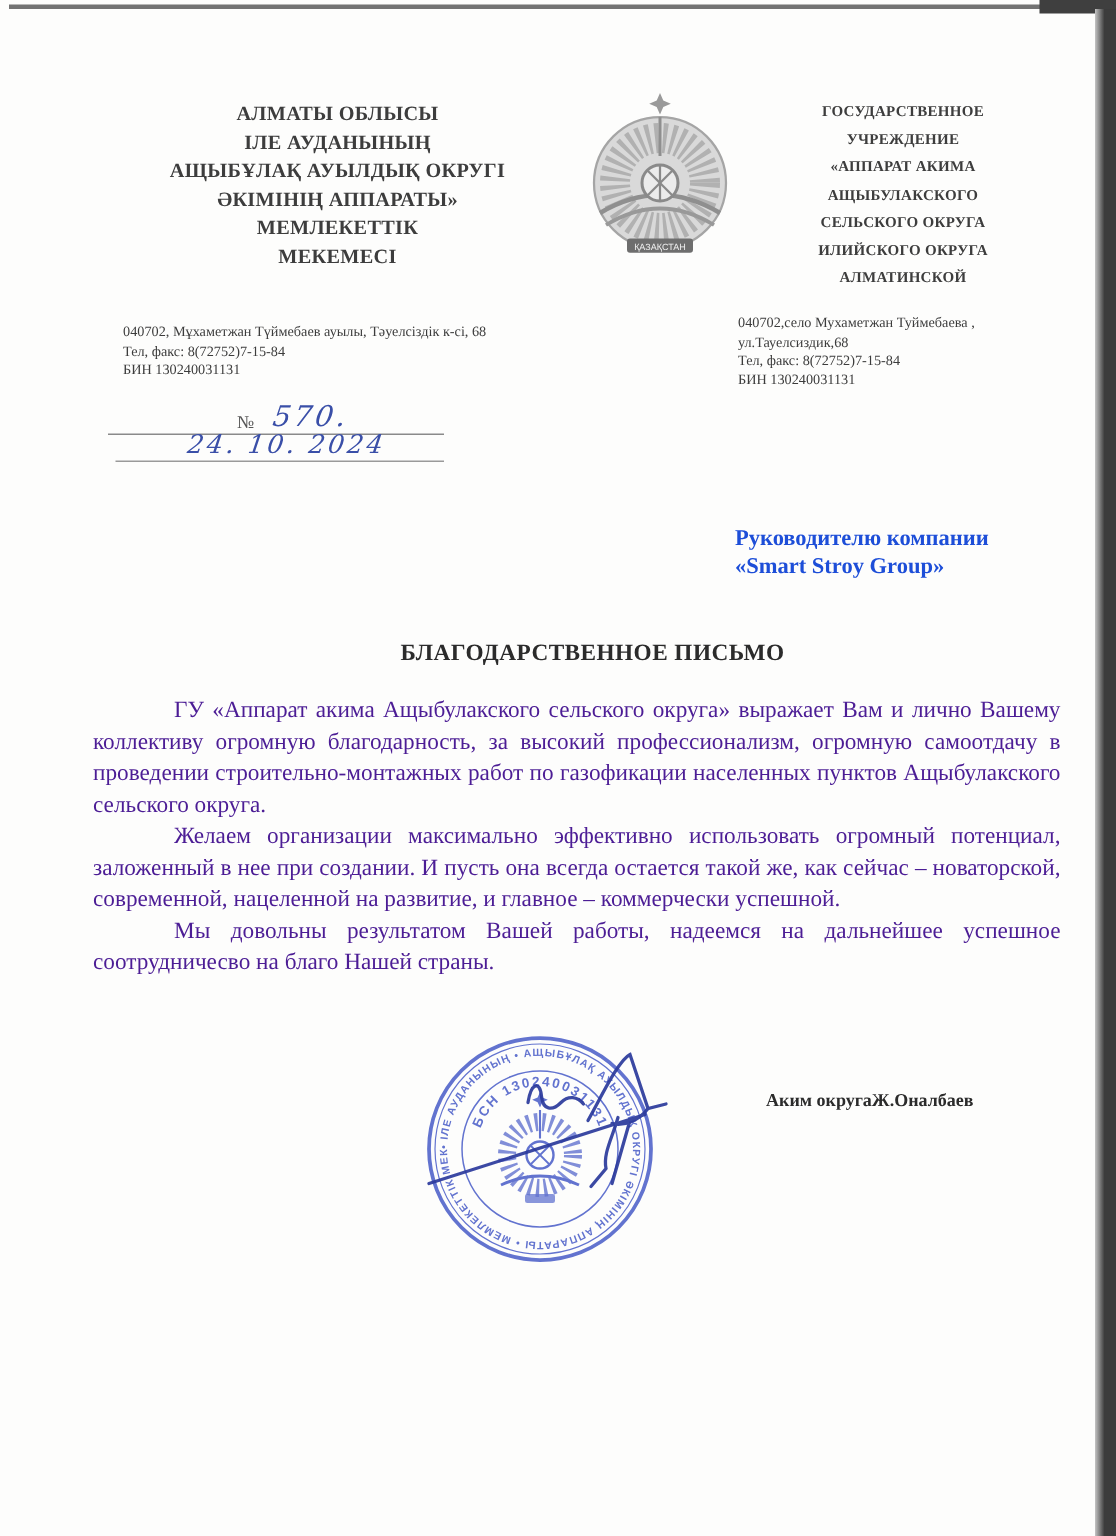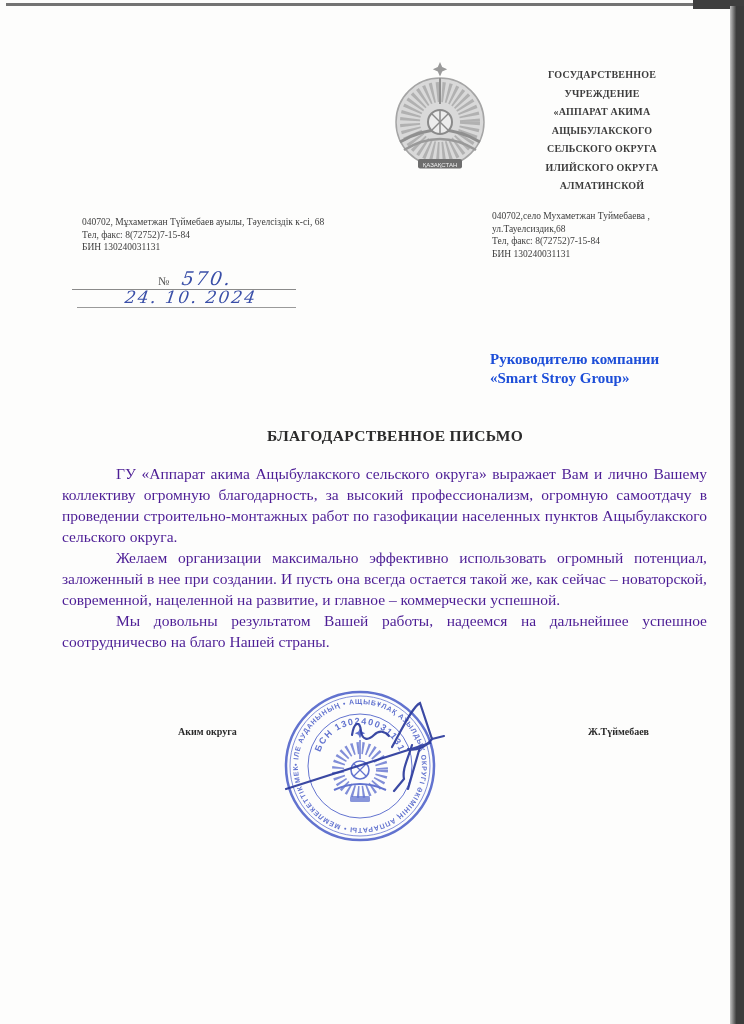--- a/index.html
+++ b/index.html
@@ -44,38 +44,46 @@
 
   
   .title { position:absolute; left:0; top:427px; width:744px; text-align:center;
            font-weight:bold; font-size:15.5px; letter-spacing:.3px; color:#2b2b2b;padding-left:46px; }
   .body-text { position:absolute; left:62px; top:463px; width:645px; }
   .body-text p { font-size:15.5px; line-height:21px; text-align:justify;
                  text-indent:54px; color:#4c1d95; }
 
   
   .signoff { position:absolute; left:62px; top:726px; width:645px;
-             display:flex; justify-content:space-between;
-             font-weight:bold; font-size:10px; color:#2b2b2b; }
+             display:flex; justify-content:flex-end;
+             font-weight:bold; font-size:12px; color:#2b2b2b; }
   .signoff .pos  { margin-left:116px; }
   .signoff .name { margin-right:58px; }
 
   
   .stamp { position:absolute; left:282px; top:688px; width:156px; height:156px; opacity:.88; }
   .signature { position:absolute; left:280px; top:695px; width:170px; height:110px; }
 </style>
 </head>
 <body>
 
 <div class="page">
 
   <div class="scan-top"></div>
   <div class="scan-top-right"></div>
   <div class="scan-right"></div>
 
+  <div class="org org-left">
+    <div>АЛМАТЫ ОБЛЫСЫ</div>
+    <div>ІЛЕ АУДАНЫНЫҢ</div>
+    <div>АЩЫБҰЛАҚ АУЫЛДЫҚ ОКРУГІ</div>
+    <div>ӘКІМІНІҢ АППАРАТЫ»</div>
+    <div>МЕМЛЕКЕТТІК</div>
+    <div>МЕКЕМЕСІ</div>
+  </div>
 
   <div class="emblem">
     <svg viewBox="0 0 104 116" width="104" height="116">
       <path d="M52 2 l2.2 5 5 2.2 -5 2.2 -2.2 5 -2.2 -5 -5 -2.2 5 -2.2 z" fill="#9a9a9a"></path>
       <circle cx="52" cy="62" r="44" fill="#d9d9d9" stroke="#a5a5a5" stroke-width="1.5"></circle>
       <circle cx="52" cy="62" r="30" fill="none" stroke="#9b9b9b" stroke-width="20" stroke-dasharray="2.5 2.8" opacity="0.65"></circle>
       <path d="M12 82 Q52 58 92 82" fill="none" stroke="#8f8f8f" stroke-width="3"></path>
       <path d="M16 90 Q52 68 88 90" fill="none" stroke="#999999" stroke-width="2.5"></path>
       <line x1="52" y1="18" x2="52" y2="44" stroke="#8f8f8f" stroke-width="2"></line>
       <circle cx="52" cy="62" r="12" fill="#ececec" stroke="#8a8a8a" stroke-width="2"></circle>
@@ -127,21 +135,21 @@
   <div class="title">БЛАГОДАРСТВЕННОЕ ПИСЬМО</div>
 
   <div class="body-text">
     <p>ГУ «Аппарат акима Ащыбулакского сельского округа» выражает Вам и лично Вашему коллективу огромную благодарность, за высокий профессионализм, огромную самоотдачу в проведении строительно-монтажных работ по газофикации населенных пунктов Ащыбулакского сельского округа.</p>
     <p>Желаем организации максимально эффективно использовать огромный потенциал, заложенный в нее при создании. И пусть она всегда остается такой же, как сейчас – новаторской, современной, нацеленной на развитие, и главное – коммерчески успешной.</p>
     <p>Мы довольны результатом Вашей работы, надеемся на дальнейшее успешное соотрудничесво на благо Нашей страны.</p>
   </div>
 
   <div class="signoff">
     <span class="pos">Аким округа</span>
-    <span class="name">Ж.Түймебаев</span>
+    <span class="name">Ж.Оналбаев</span>
   </div>
 
   <div class="stamp">
     <svg viewBox="0 0 156 156" width="156" height="156">
       <defs>
         <path id="stampOuter" d="M78,78 m-62,0 a62,62 0 1,1 124,0 a62,62 0 1,1 -124,0"></path>
         <path id="stampInner" d="M78,78 m-42,0 a42,42 0 1,1 84,0 a42,42 0 1,1 -84,0"></path>
       </defs>
       <circle cx="78" cy="78" r="74" fill="none" stroke="#4d60c9" stroke-width="2.5"></circle>
       <circle cx="78" cy="78" r="70" fill="none" stroke="#4d60c9" stroke-width="0.8"></circle>

